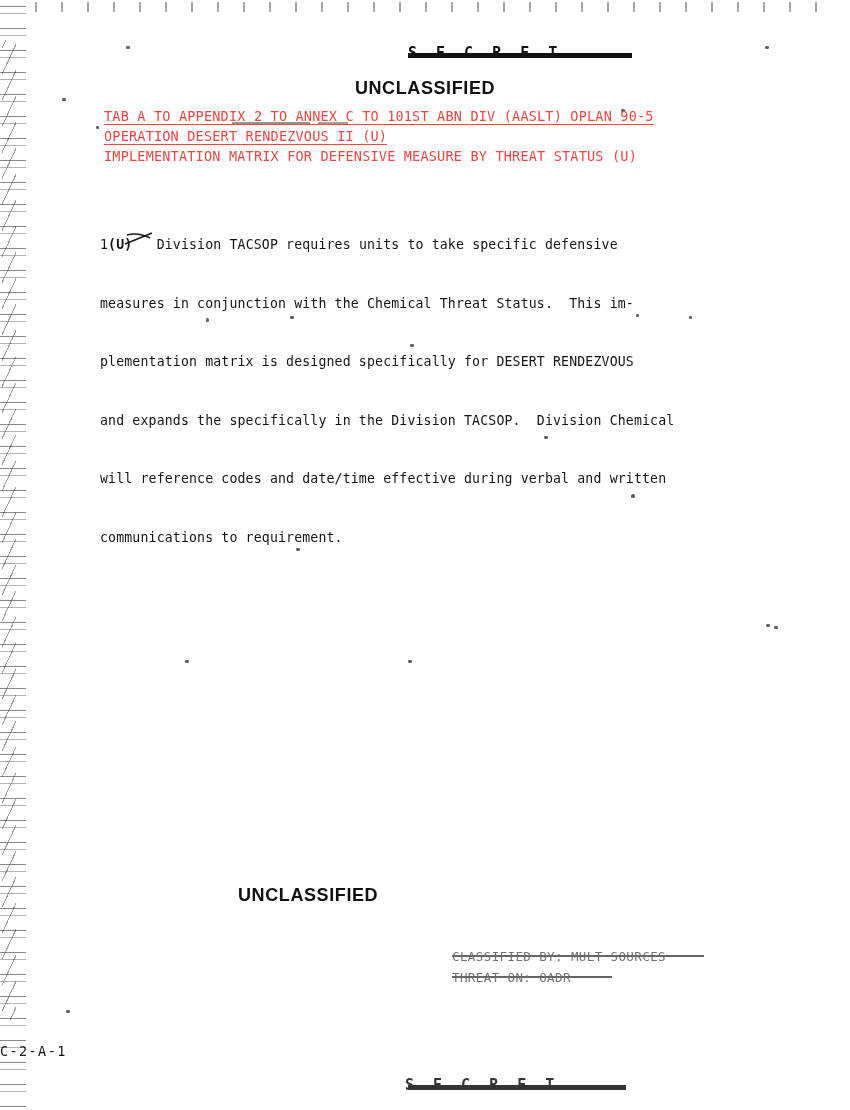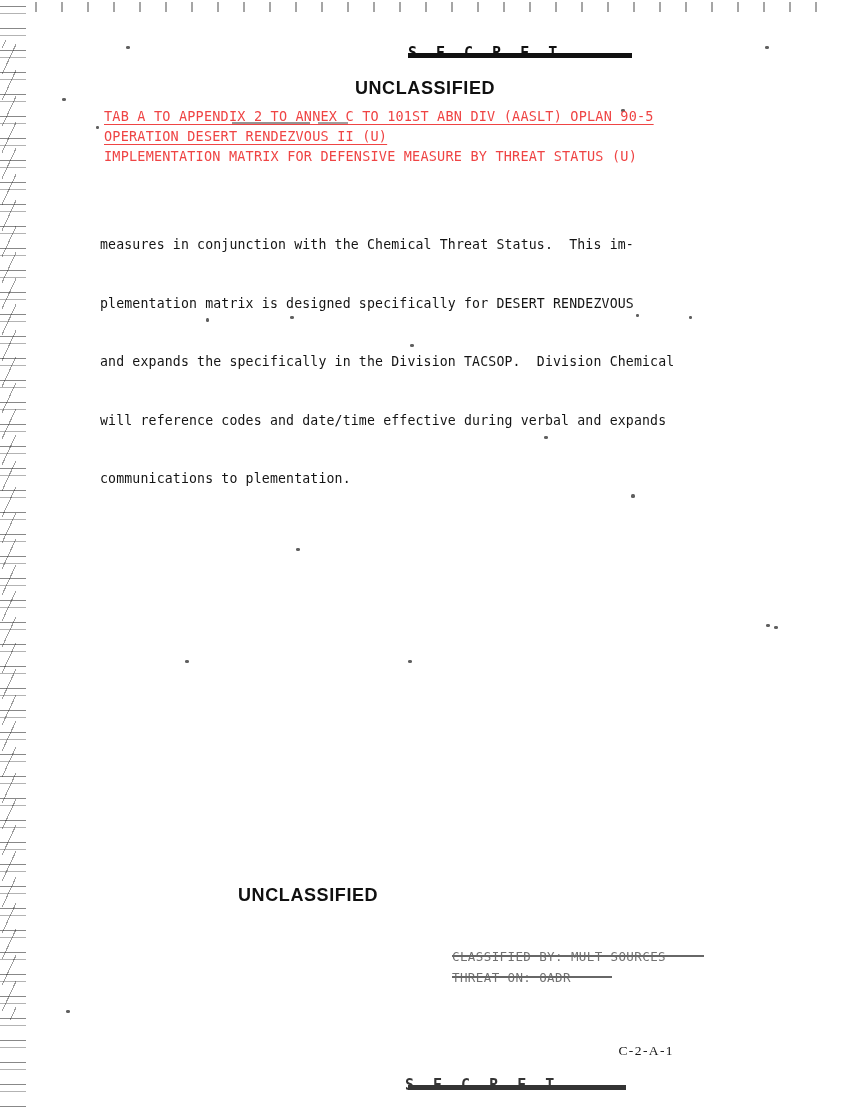--- a/index.html
+++ b/index.html
@@ -227,25 +227,24 @@
   }
   .declass .row.r1 .bar { width: 252px; }
   .declass .row.r2 .bar { width: 160px; }
 
   
   .page-number {
     position: absolute;
     left: 0;
     top: 1043px;
     width: 674px;
-    text-align: right;
+    text-align: left;
     font-size: 13.5px;
     letter-spacing: 1.4px;
     color: #141414;
-    font-family: Liberation Serif, serif;
   }
 </style>
 </head>
 <body>
 
 <div class="page">
 
   <div class="scan-edge-left"></div>
   <div class="scan-edge-top"></div>
 
@@ -277,25 +276,29 @@
 
   <div class="unclass-top">UNCLASSIFIED</div>
 
   <div class="heading">
     <div class="line ul">TAB A TO APPENDIX 2 TO ANNEX C TO 101ST ABN DIV (AASLT) OPLAN 90-5</div>
     <div class="line ul">OPERATION DESERT RENDEZVOUS II   (U)</div>
     <div class="line">IMPLEMENTATION MATRIX FOR DEFENSIVE MEASURE BY THREAT STATUS (U)</div>
   </div>
 
   <div class="para">
+    <div><span>1</span><span class="para-marker"><span>(U)</span><svg class="scribble" viewBox="0 0 30 14">
+            <path d="M1 12 L28 1" stroke="#1a1a1a" stroke-width="1.6" fill="none"></path>
+            <path d="M3 3 Q14 0 26 6" stroke="#1a1a1a" stroke-width="1.4" fill="none"></path>
+          </svg></span><span>   Division TACSOP requires units to take specific defensive</span></div>
     <div>measures in conjunction with the Chemical Threat Status.  This im-</div>
     <div>plementation matrix is designed specifically for DESERT RENDEZVOUS</div>
     <div>and expands the specifically in the Division TACSOP.  Division Chemical</div>
-    <div>will reference codes and date/time effective during verbal and expands</div>
-    <div>communications to plementation.</div>
+    <div>will reference codes and date/time effective during verbal and written</div>
+    <div>communications to requirement.</div>
   </div>
 
   <div class="unclass-bottom">UNCLASSIFIED</div>
 
   <div class="declass">
     <div class="row r1">
       <span>CLASSIFIED BY:  MULT SOURCES</span>
       <span class="bar"></span>
     </div>
     <div class="row r2">

